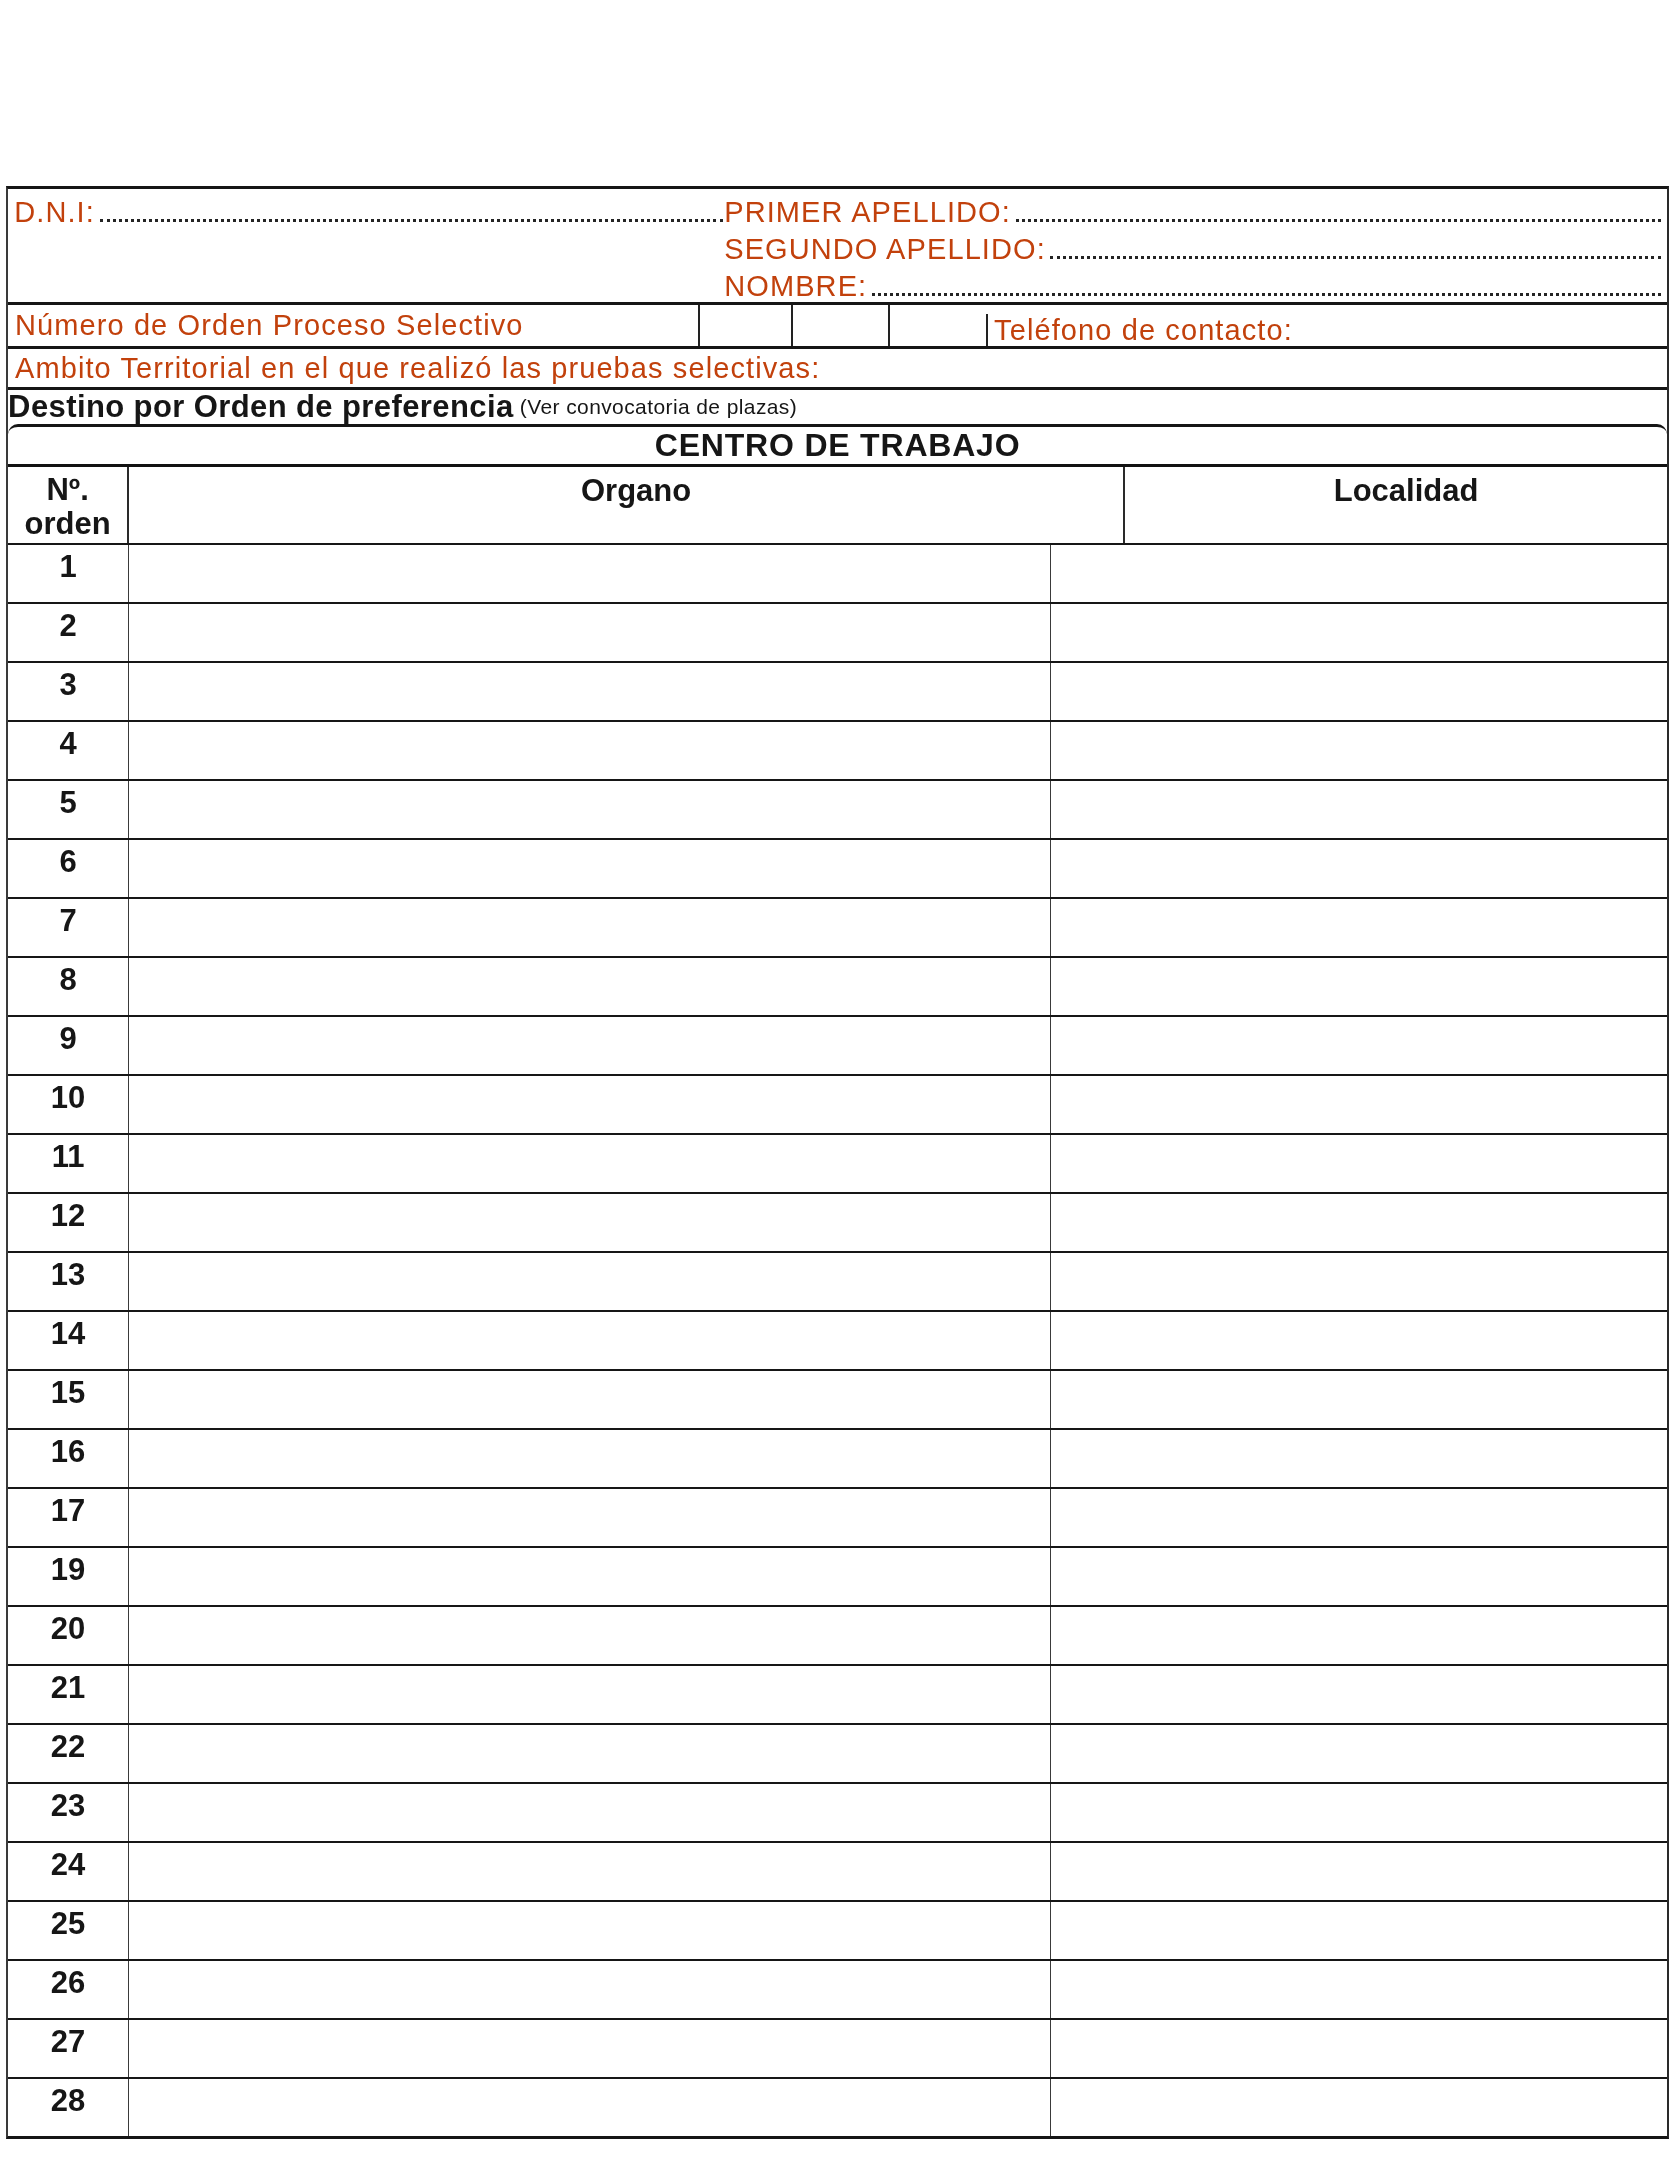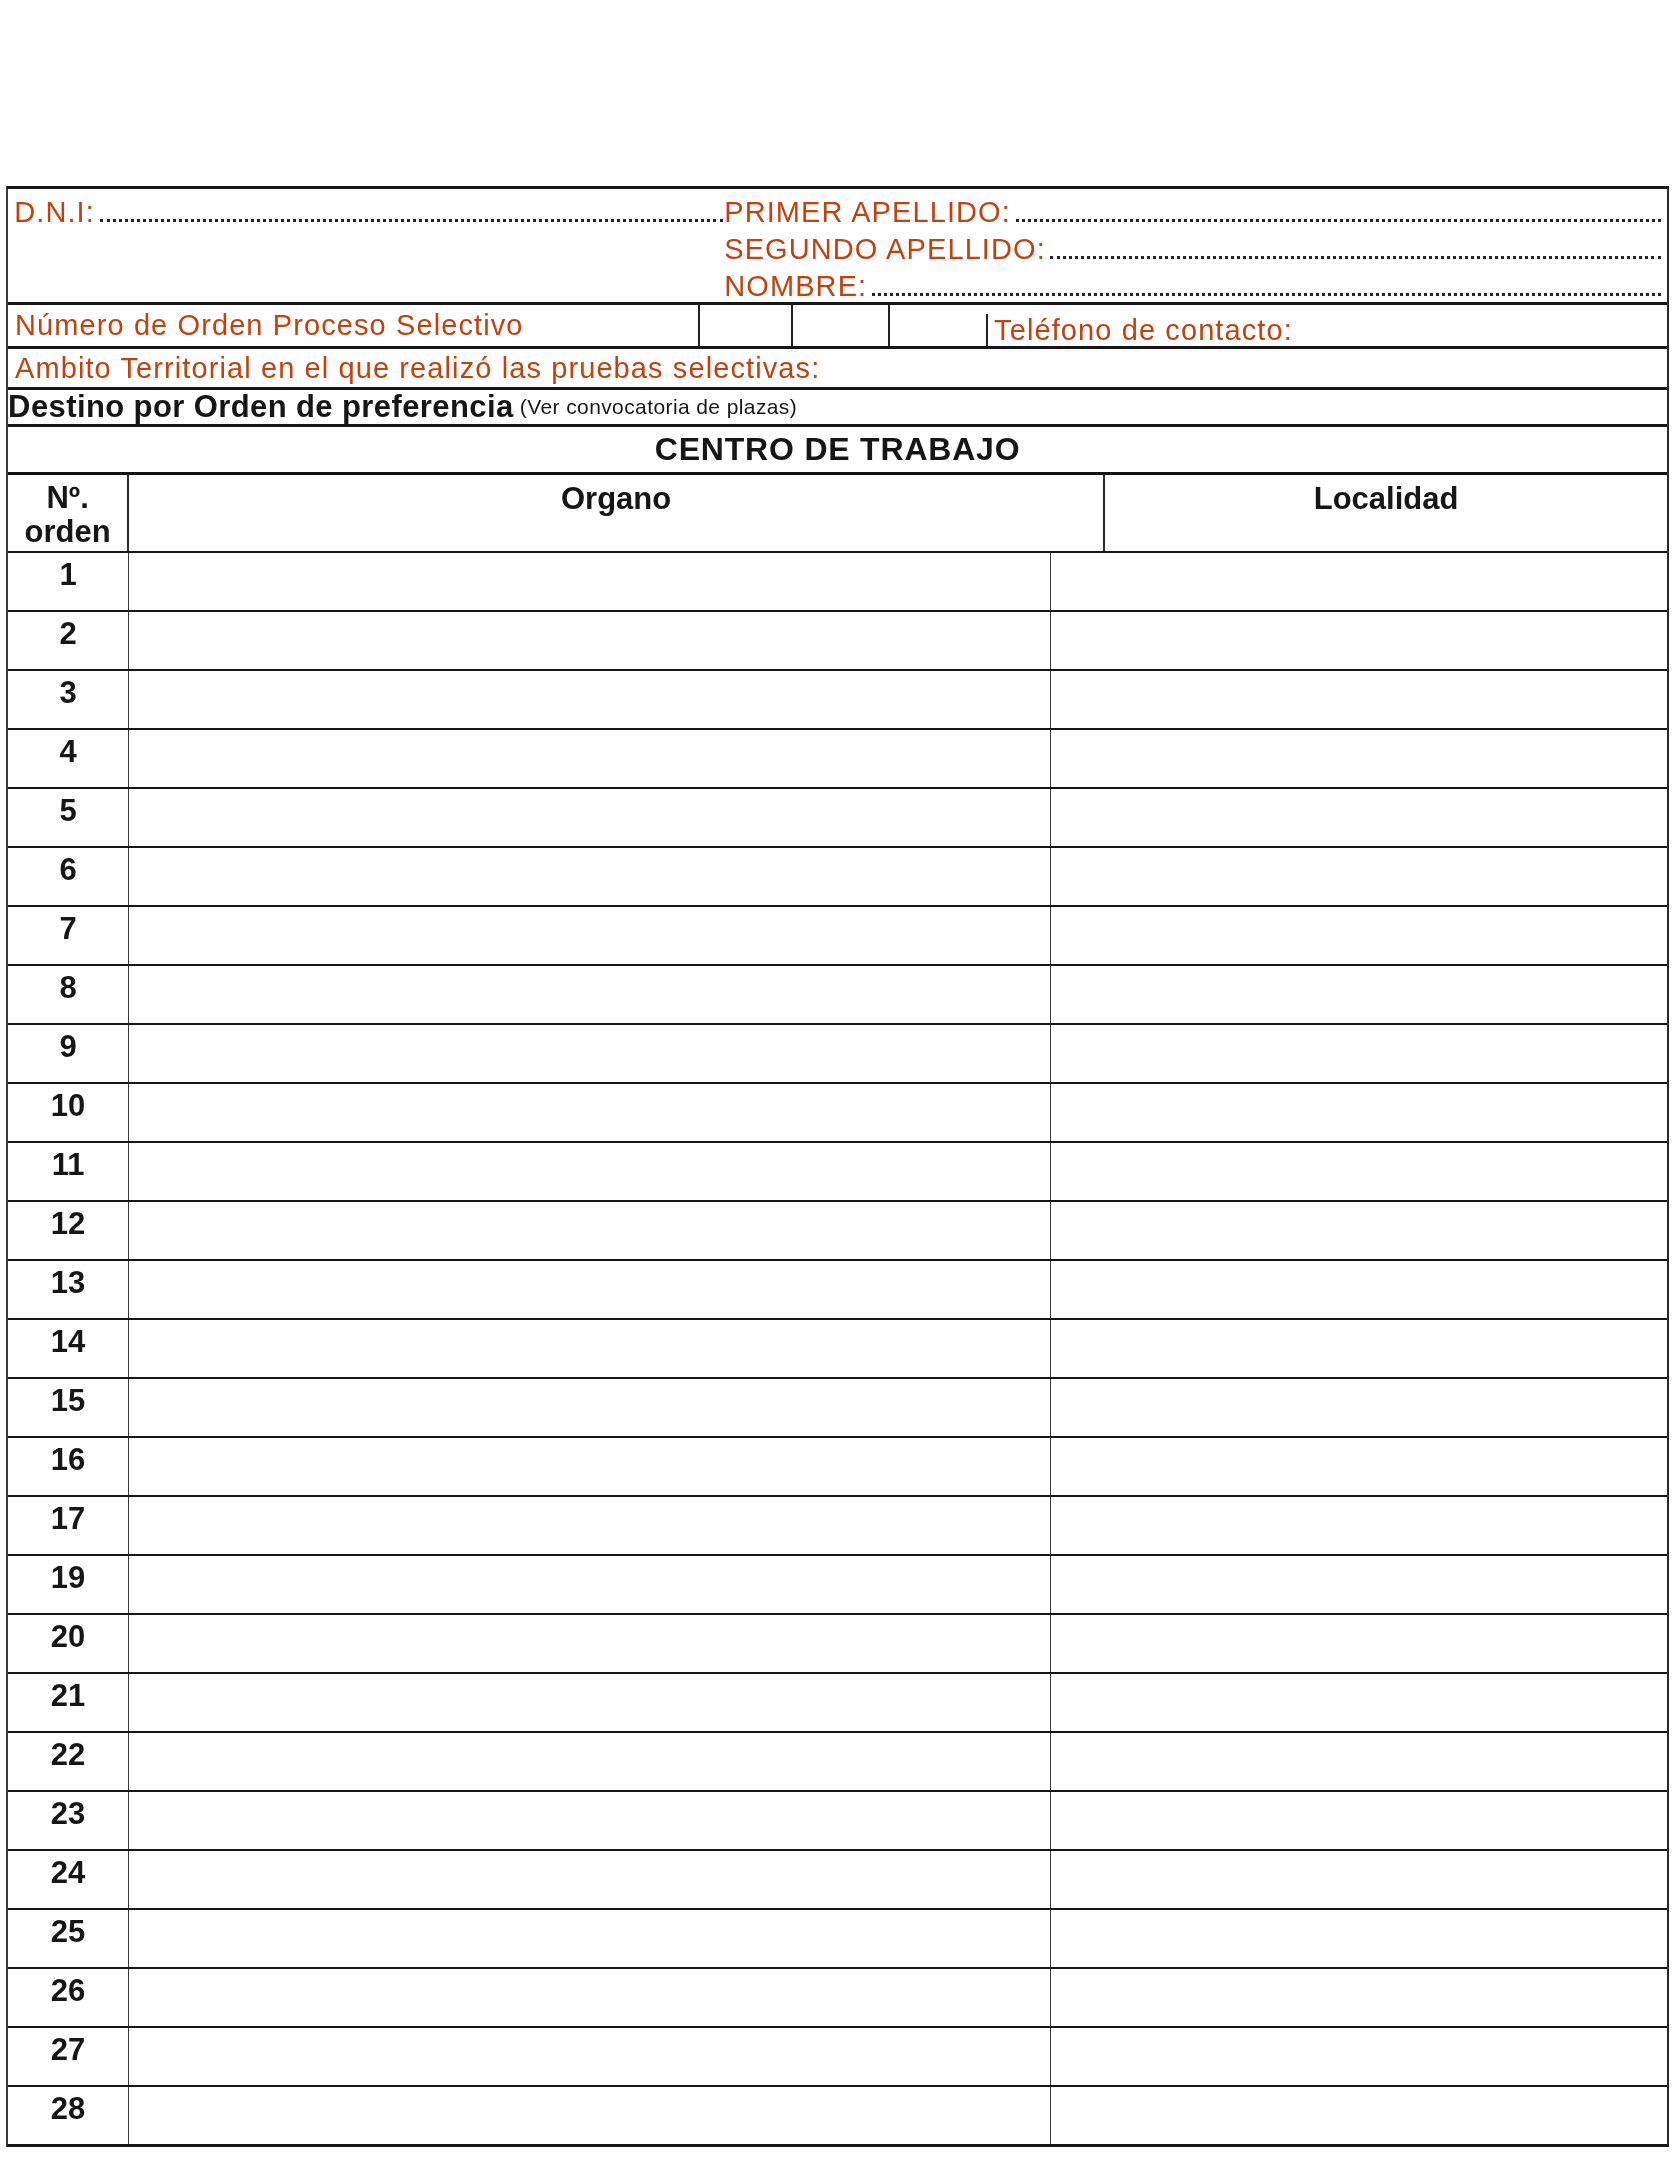--- a/index.html
+++ b/index.html
@@ -47,25 +47,25 @@
   .tel-fill{flex:1;}
   
   .ambrow{height:41px;border-top:3.1px solid #161616;box-sizing:border-box;display:flex;align-items:center;padding-left:6.9px;}
   .amb-fill{flex:1;align-self:stretch;}
   
   .destrow{height:37px;border-top:3.1px solid #161616;box-sizing:border-box;
     display:flex;align-items:center;justify-content:flex-start;white-space:pre;}
   .dest-bold{font-weight:bold;font-size:31px;letter-spacing:0.4px;}
   .dest-note{font-size:21px;letter-spacing:0.4px;}
   
-  .centrorow{height:48px;border-top:3.1px solid #161616;box-sizing:border-box;
-    display:flex;align-items:center;justify-content:center;}
+  .centrorow{height:40px;border-top:3.1px solid #161616;box-sizing:border-box;
+    display:flex;align-items:center;justify-content:center;border-radius:10px;}
   .centro-h{font-weight:bold;font-size:32px;letter-spacing:0.8px;}
   
-  .thead{height:79px;border-top:3.8px solid #111;box-sizing:border-box;display:flex;align-items:stretch;}
+  .thead{height:79px;border-top:3.8px solid #111;box-sizing:border-box;display:flex;align-items:stretch;gap:20px;}
   .th{font-weight:bold;font-size:31px;text-align:center;box-sizing:border-box;padding-top:6.1px;}
   .th-orden{width:121px;flex:none;border-right:2.3px solid #2a2a2a;line-height:34px;}
   .th-organo{width:976px;flex:none;border-right:2.3px solid #2a2a2a;}
   .th-localidad{flex:1;}
   
   .trow{display:flex;height:59px;border-top:2.3px solid #161616;box-sizing:border-box;align-items:stretch;}
   .c1{width:121px;flex:none;border-right:1.5px solid #3a3a3a;box-sizing:border-box;
       text-align:center;font-weight:bold;font-size:31px;padding-top:3.8px;}
   .c2{width:922px;flex:none;border-right:1.5px solid #3a3a3a;box-sizing:border-box;font-size:27.5px;padding:3.1px 7.6px;}
   .c3{flex:1;font-size:27.5px;padding:3.1px 7.6px;box-sizing:border-box;}

